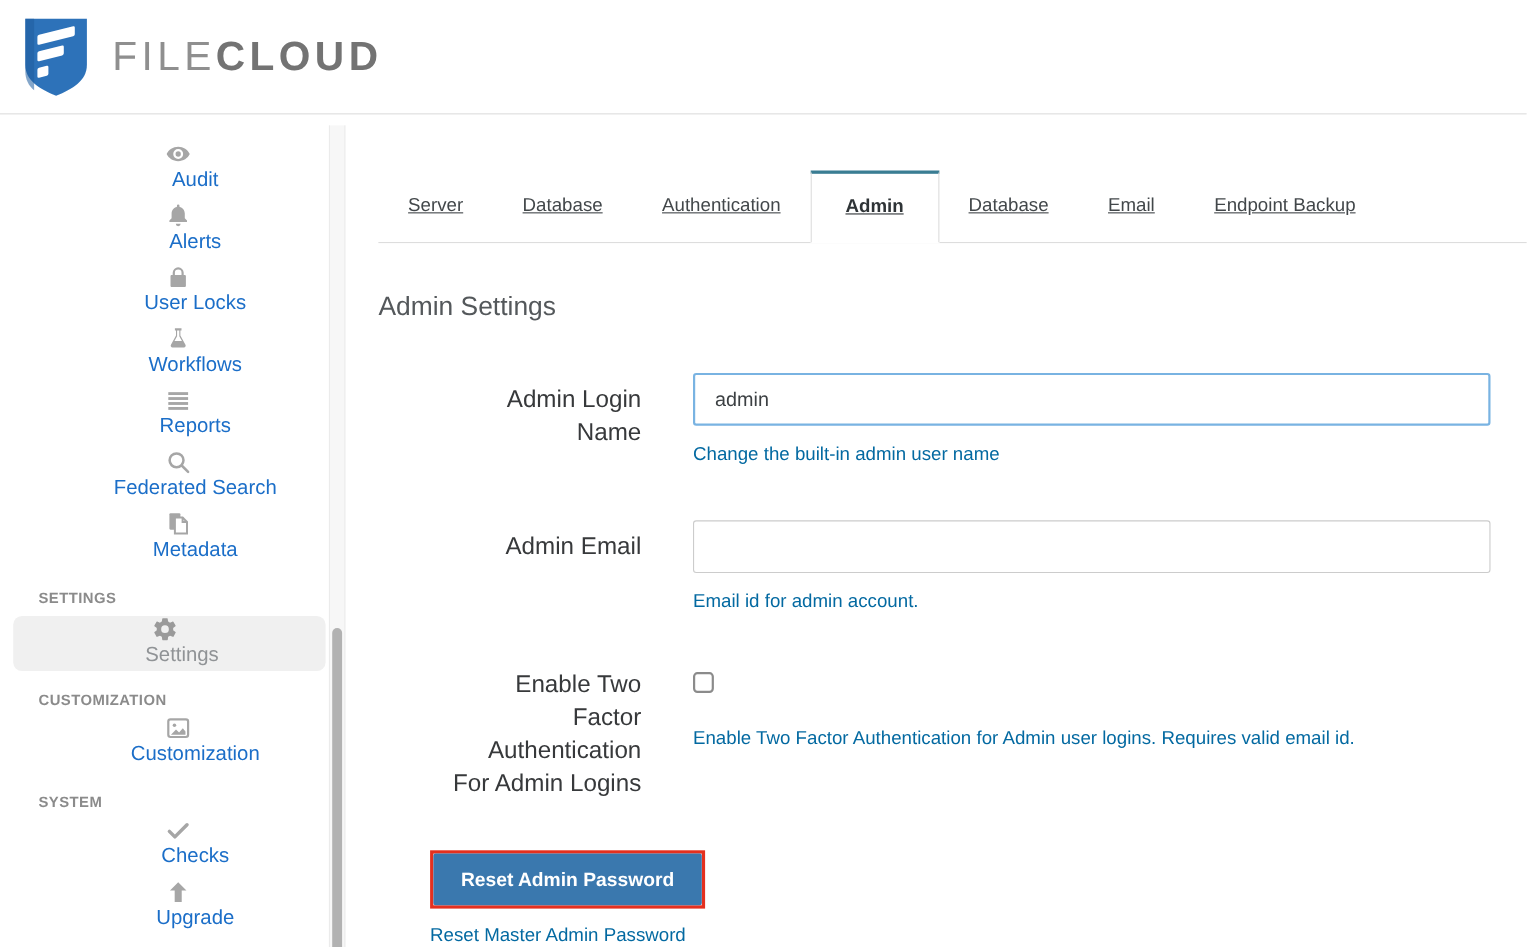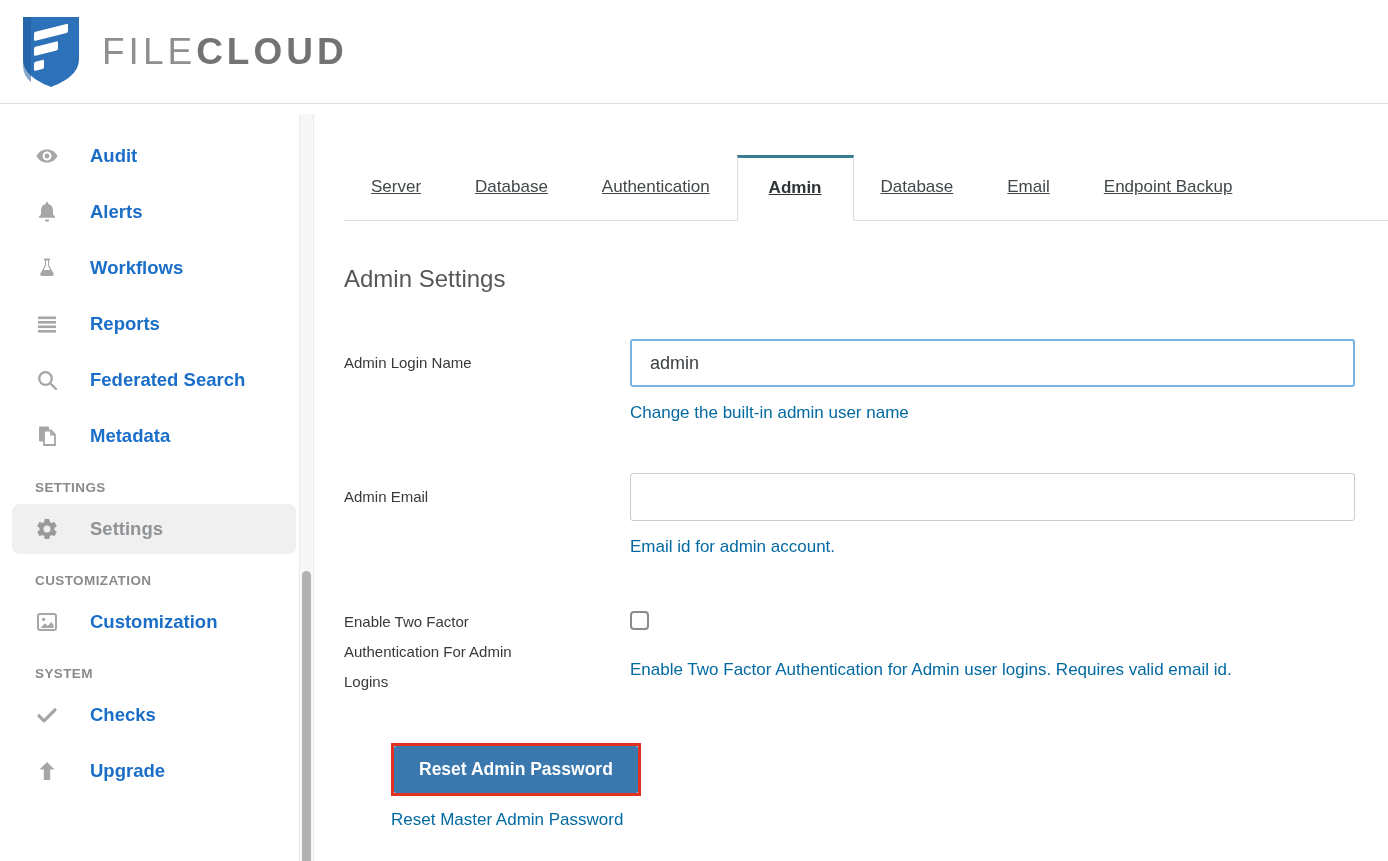--- a/index.html
+++ b/index.html
@@ -16,21 +16,21 @@
   .brand { margin-left:20px; font-size:37px; letter-spacing:4px; display:flex; }
   .brand-light { color:#8f8f8f; font-weight:400; }
   .brand-bold  { color:#737373; font-weight:700; }
 
   
   .page-body { display:flex; height:757px; position:relative; }
 
   
   .sidebar { width:320px; flex-shrink:0; position:relative; padding-top:24px; }
   .nav-item { display:flex; align-items:center; height:56px; padding-left:35px; cursor:pointer;
-              color:#1b6ec8; font-weight:700; font-size:18.5px; }
+              color:#1b6ec8; font-weight:400; font-size:18.5px;flex-direction:column; }
   .nav-item .icon { width:24px; height:24px; margin-right:31px; display:flex; align-items:center; justify-content:center; flex-shrink:0; }
   .nav-item.active { background:#f0f0f0; border-radius:8px; margin:3px 24px 3px 12px; padding-left:23px; height:50px; color:#909396; }
   .nav-section { padding:16px 0 6px 35px; color:#8b8b8b; font-weight:700; font-size:13.5px; letter-spacing:.4px; }
 
   .scroll-track { position:absolute; top:10px; right:6px; bottom:0; width:15px;
                   background:#f7f7f7; border-left:1px solid #ebebeb; border-right:1px solid #ebebeb; }
   .scroll-thumb { position:absolute; left:2px; width:9px; top:457px; bottom:0;
                   background:#b2b2b2; border-radius:6px 6px 0 0; }
 
   
@@ -38,21 +38,21 @@
   .tabs { display:flex; border-bottom:1px solid #ddd; margin-top:51px; }
   .tab { padding:22px 27px; font-size:17px; color:#42474a; cursor:pointer; white-space:nowrap;text-decoration:underline; }
   .tab.active { font-weight:700; color:#2e3336; background:#fff;
                 border:1px solid #ddd; border-top:3px solid #3a7d93; border-bottom:1px solid #fff;
                 margin-bottom:-1px; padding:20px 31px 22px; }
 
   .page-title { font-size:24px; font-weight:400; color:#54585b; margin:44px 0 0; }
 
   .form { margin-top:46px; }
   .form-row { display:flex; margin-bottom:46px; }
-  .form-label { width:239px; flex-shrink:0; text-align:left; color:#37393b; font-size:15px; line-height:30px; }
+  .form-label { width:239px; flex-shrink:0; text-align:right; color:#37393b; font-size:22px; line-height:30px; }
   .form-label span { display:inline-block; max-width:178px; }
   .row-center .form-label { padding-top:9px; }
   .row-top .form-label { padding-top:0; }
   .form-control { margin-left:47px; width:725px; }
 
   .text-input { width:100%; height:48px; border:1px solid #ccc; border-radius:3px;
                 font-size:18px; color:#3c4043; padding:0 18px;
                 font-family:"Liberation Sans","DejaVu Sans",sans-serif; outline:none; }
   .text-input.focused { border:2px solid #79b3e2; }
 
@@ -111,20 +111,28 @@
     <div class="nav-item">
       <span class="icon">
         <svg width="24" height="24" viewBox="0 0 24 24" fill="#a6a6a6">
           <path d="M12 2a1.2 1.2 0 0 1 1.2 1.2v.9c2.9.6 4.8 3 4.8 6.1v4.3l2 2v1.3H4v-1.3l2-2v-4.3c0-3.1 1.9-5.5 4.8-6.1v-.9A1.2 1.2 0 0 1 12 2z"></path>
           <path d="M9.8 19.5h4.4a2.2 2.2 0 1 1-4.4 0z"></path>
         </svg>
       </span>
       <span>Alerts</span>
     </div>
 
+    <div class="nav-item">
+      <span class="icon">
+        <svg width="24" height="24" viewBox="0 0 24 24" fill="#a6a6a6">
+          <path d="M7 10V8a5 5 0 0 1 10 0v2h.8c.7 0 1.2.5 1.2 1.2v8.6c0 .7-.5 1.2-1.2 1.2H6.2c-.7 0-1.2-.5-1.2-1.2v-8.6C5 10.5 5.5 10 6.2 10H7zm2 0h6V8a3 3 0 0 0-6 0v2z"></path>
+        </svg>
+      </span>
+      <span>User Locks</span>
+    </div>
 
     <div class="nav-item">
       <span class="icon">
         <svg width="24" height="24" viewBox="0 0 24 24" fill="#a6a6a6">
           <path d="M9 2.5h6v2h-1v4.6l4.6 8.4a1.6 1.6 0 0 1-1.4 2.4H6.8a1.6 1.6 0 0 1-1.4-2.4L10 9.1V4.5H9v-2zm2 2v5.1l-2.4 4.4h6.8L13 9.6V4.5h-2z"></path>
         </svg>
       </span>
       <span>Workflows</span>
     </div>
 

